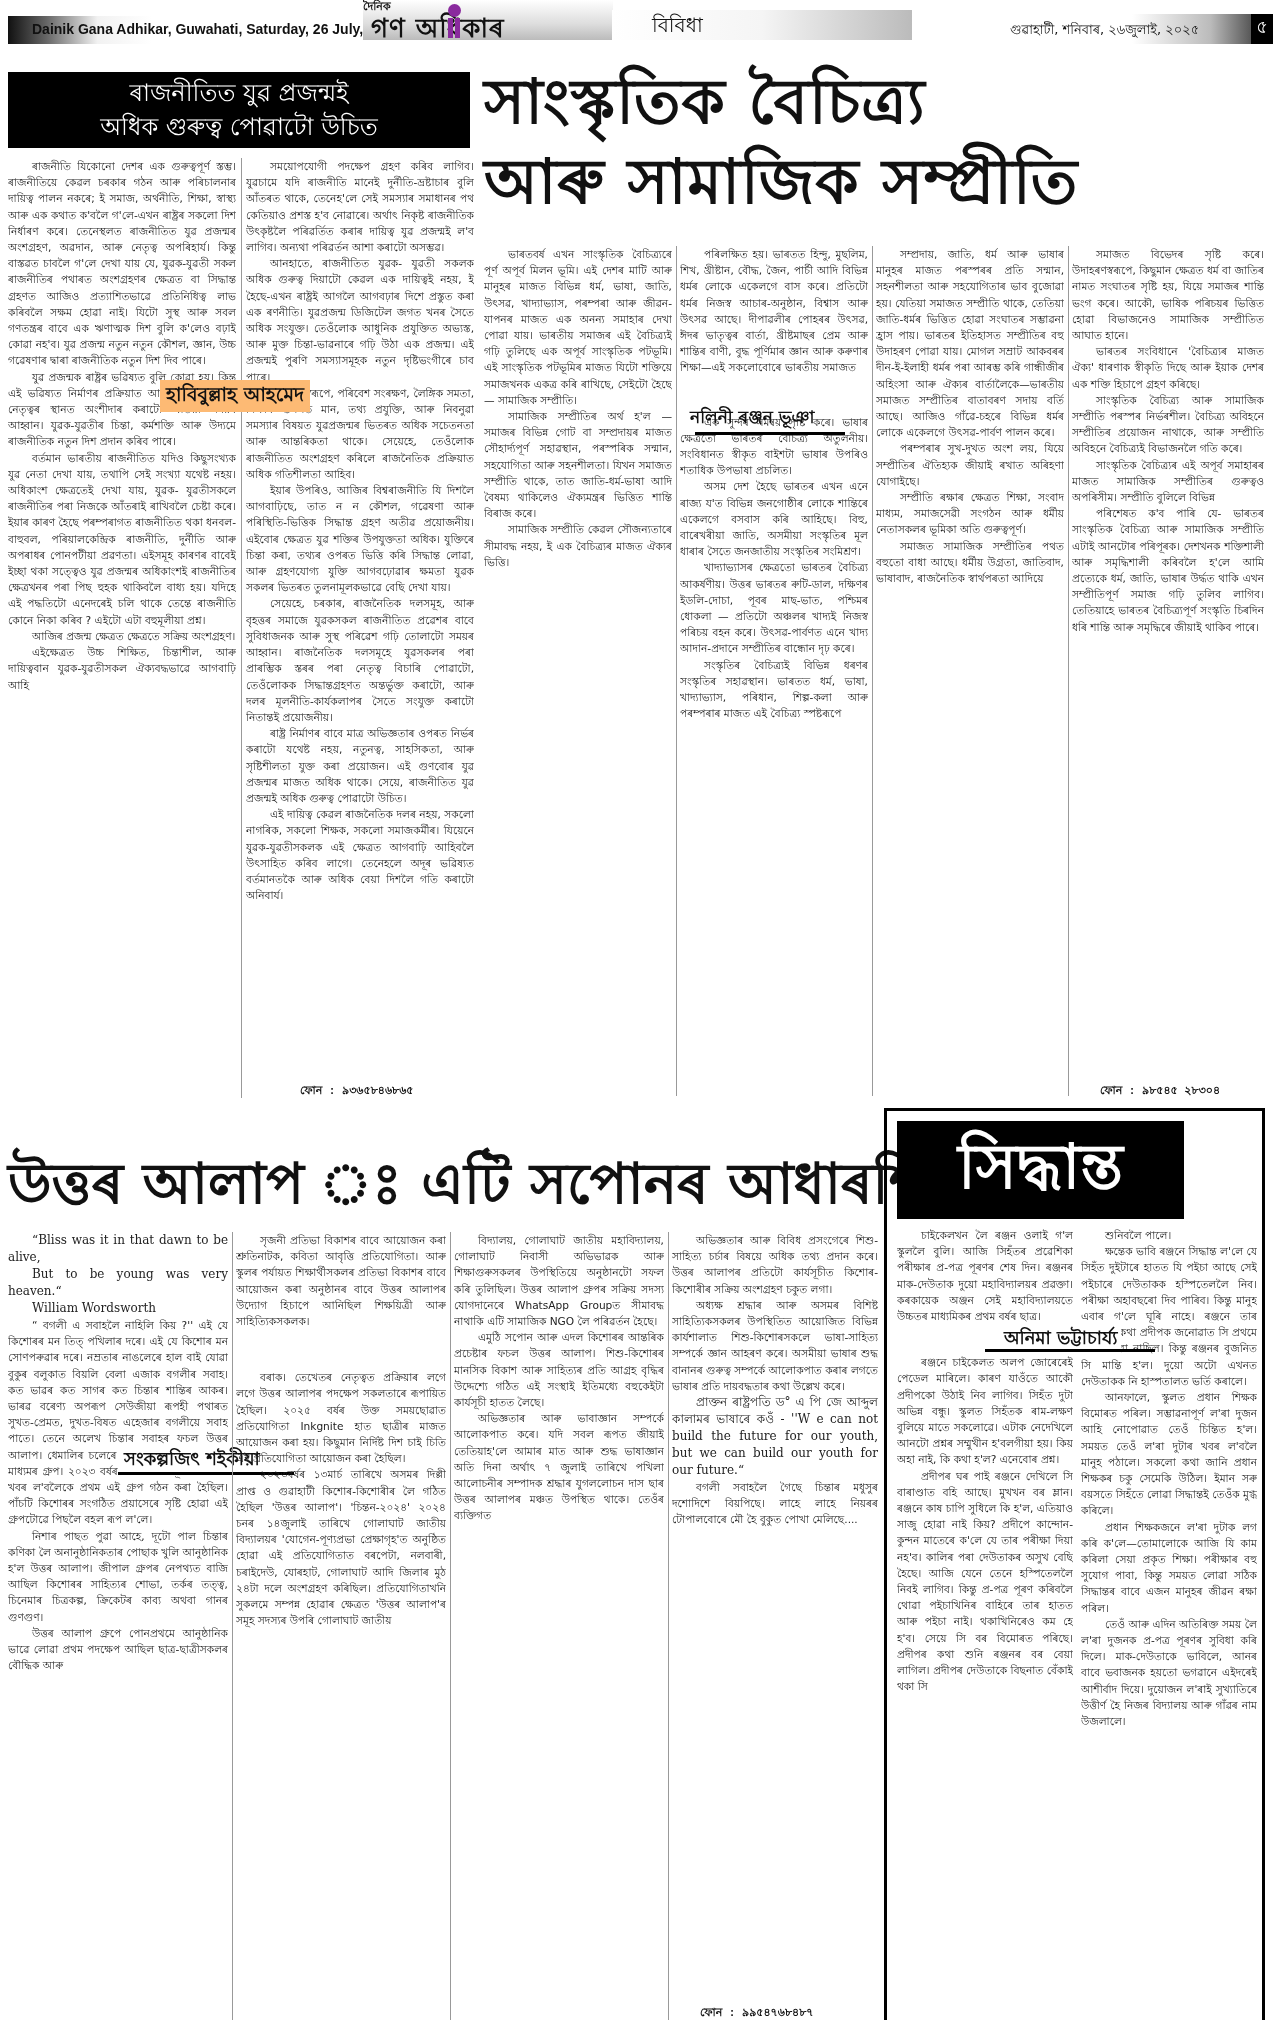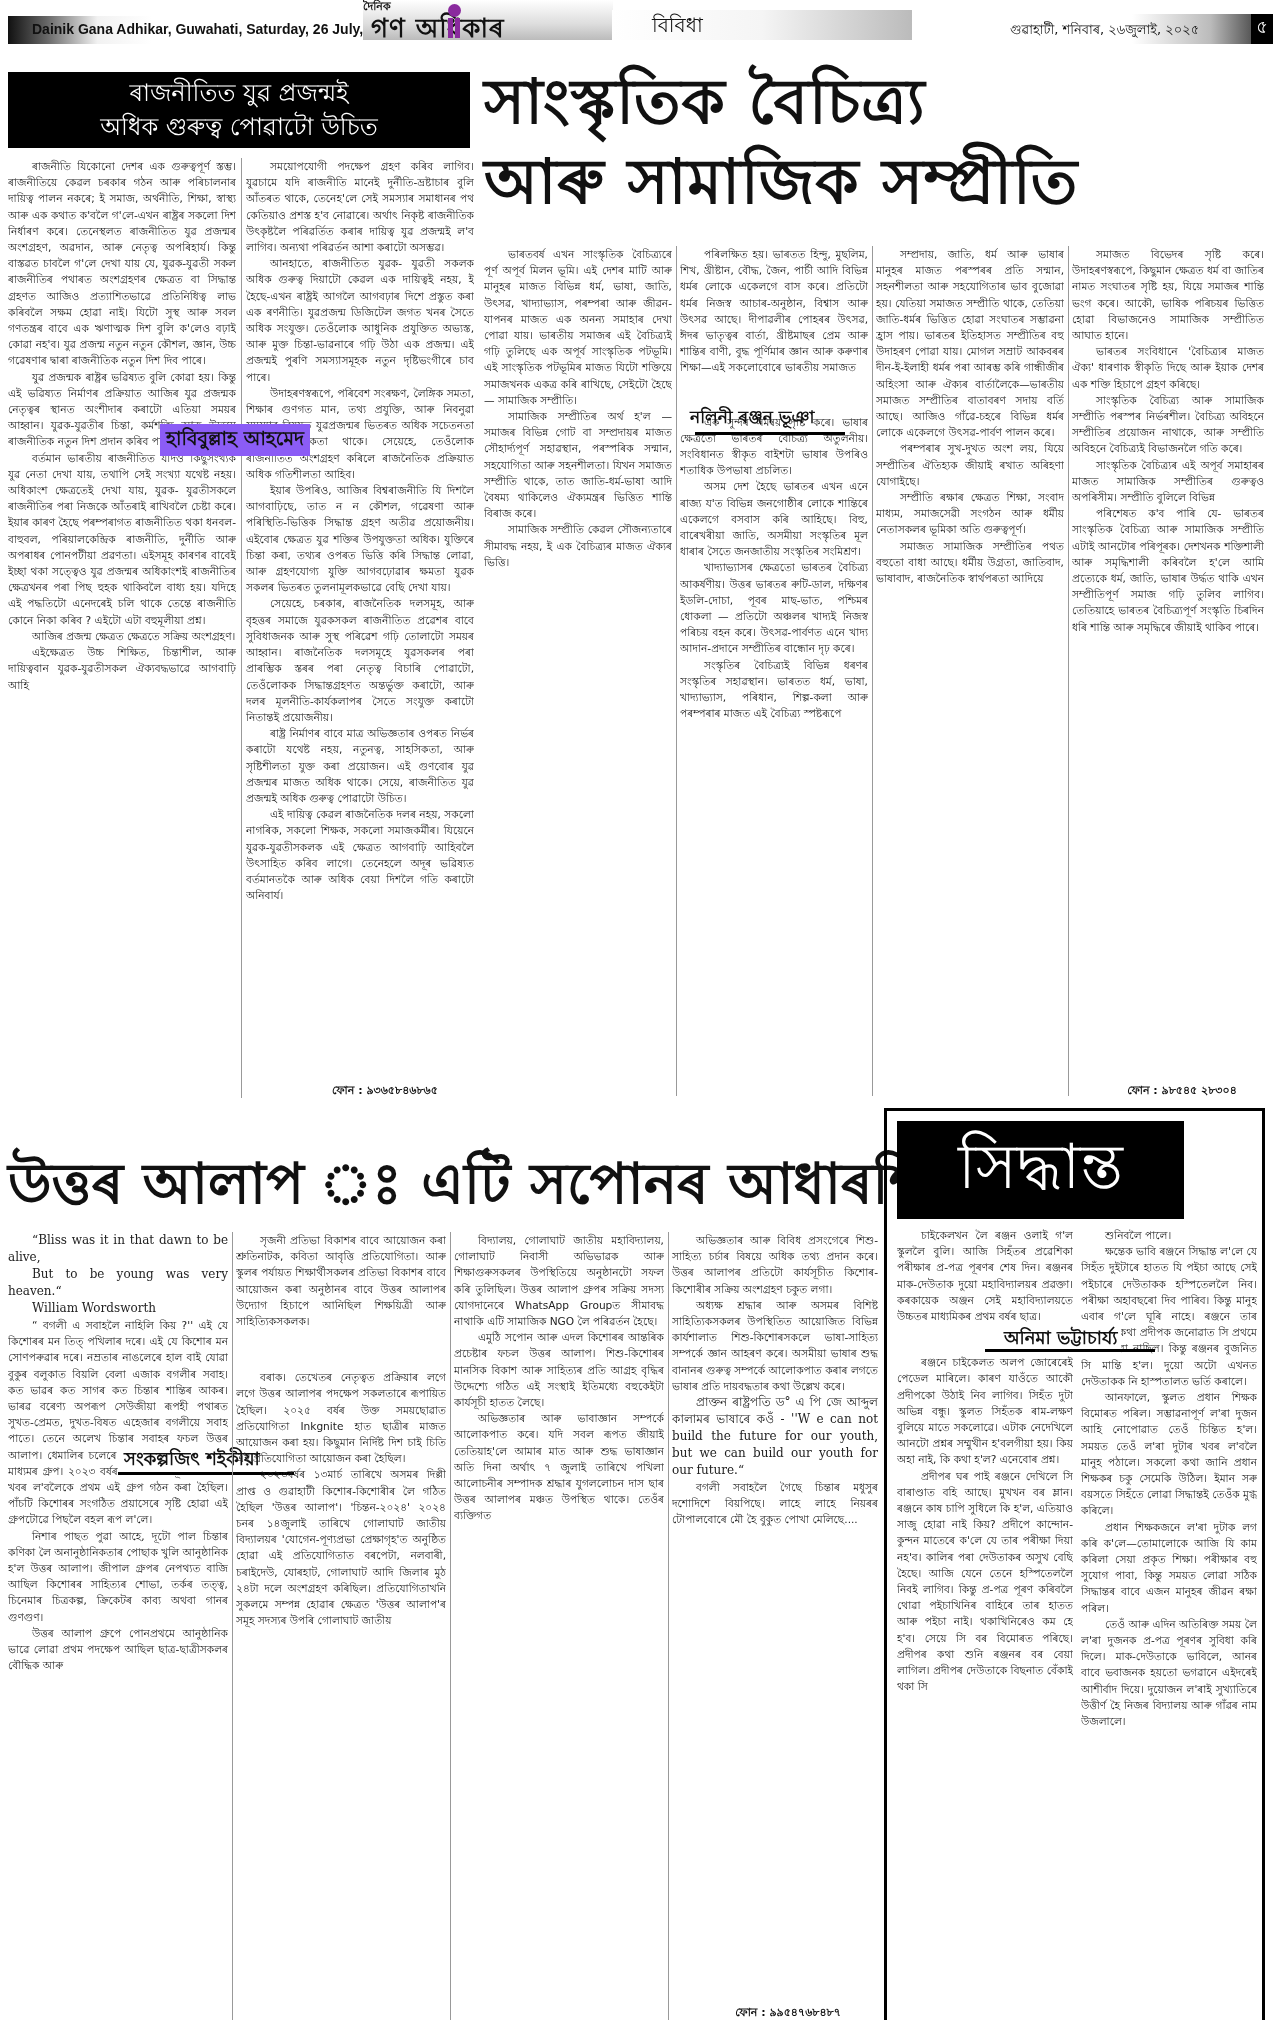--- a/index.html
+++ b/index.html
@@ -25,42 +25,42 @@
   .mh-section span { position: absolute; left: 40px; top: 0; font-size: 20px; }
   .mh-right { position: absolute; left: 960px; top: 14px; width: 313px; height: 30px;
     background: linear-gradient(90deg, #fff 55%, #bbb 80%, #222 100%); }
   .mh-right span { position: absolute; left: 50px; top: 6px; font-size: 13px; white-space: nowrap; }
   .mh-page { position: absolute; right: 0; top: 0; width: 22px; height: 30px; background: #000; color: #fff;
     font-size: 18px; text-align: center; line-height: 26px; }
 
   
   .col { position: absolute; font-size: 10.6px; line-height: 16.2px; text-align: justify; overflow: hidden; color: #222; }
   .col p { text-indent: 24px; }
-  .phone { font-weight: bold; text-align: center; font-size: 11px; }
+  .phone { font-weight: bold; text-align: left; font-size: 11px; font-family: Liberation Mono, monospace; }
 
   
   .a1-head { position: absolute; left: 8px; top: 72px; width: 462px; height: 76px; background: #000; color: #fff;
     text-align: center; font-size: 24px; line-height: 34px; padding-top: 4px; }
-  .a1-byline { position: absolute; left: 160px; top: 380px; background: #8b5cf6; padding: 0 6px; font-size: 19px; font-weight: bold; margin-top: 44px; }
+  .a1-byline { position: absolute; left: 160px; top: 380px; background: #fdba74; padding: 0 6px; font-size: 19px; font-weight: bold; }
 
   
   .a2-head { position: absolute; left: 484px; top: 62px; width: 780px; text-align: left; font-size: 62px; line-height: 80px; font-weight: bold; letter-spacing: 1px; }
   .a2-byline { position: absolute; left: 690px; top: 404px; font-size: 17px; font-weight: bold; }
   .a2-byline-rule { position: absolute; left: 695px; top: 432px; width: 150px; height: 3px; background: #000; }
 
   
   .a3-head { position: absolute; left: 8px; top: 1150px; width: 860px; font-size: 56px; line-height: 68px; font-weight: bold; white-space: nowrap; }
   .a3-byline { position: absolute; left: 120px; top: 1445px; font-size: 18px; font-weight: bold; background: #fff; padding: 0 4px; }
   .a3-byline-rule { position: absolute; left: 118px; top: 1472px; width: 176px; height: 3px; background: #000; }
   .quote { font-family: "DejaVu Serif", serif; font-size: 12px; line-height: 17px; }
 
   
   .story-box { position: absolute; left: 884px; top: 1108px; width: 381px; height: 912px; border: 3px solid #000; border-bottom: none; }
   .story-title { position: absolute; left: 10px; top: 10px; width: 287px; height: 98px; background: #000; color: #fff;
-    font-size: 62px; line-height: 92px; text-align: center; font-weight: normal; }
+    font-size: 62px; line-height: 92px; text-align: center; font-weight: bold; }
   .story-byline { position: absolute; left: 125px; top: 1324px; font-size: 18px; font-weight: bold; background: #fff; padding: 0 4px; }
   .story-rule { position: absolute; left: 985px; top: 1349px; width: 170px; height: 3px; background: #000; }
 
   .vrule { position: absolute; width: 1px; background: #999; }
 </style>
 </head>
 <body>
 
 <div class="masthead">
   <div class="mh-left">

